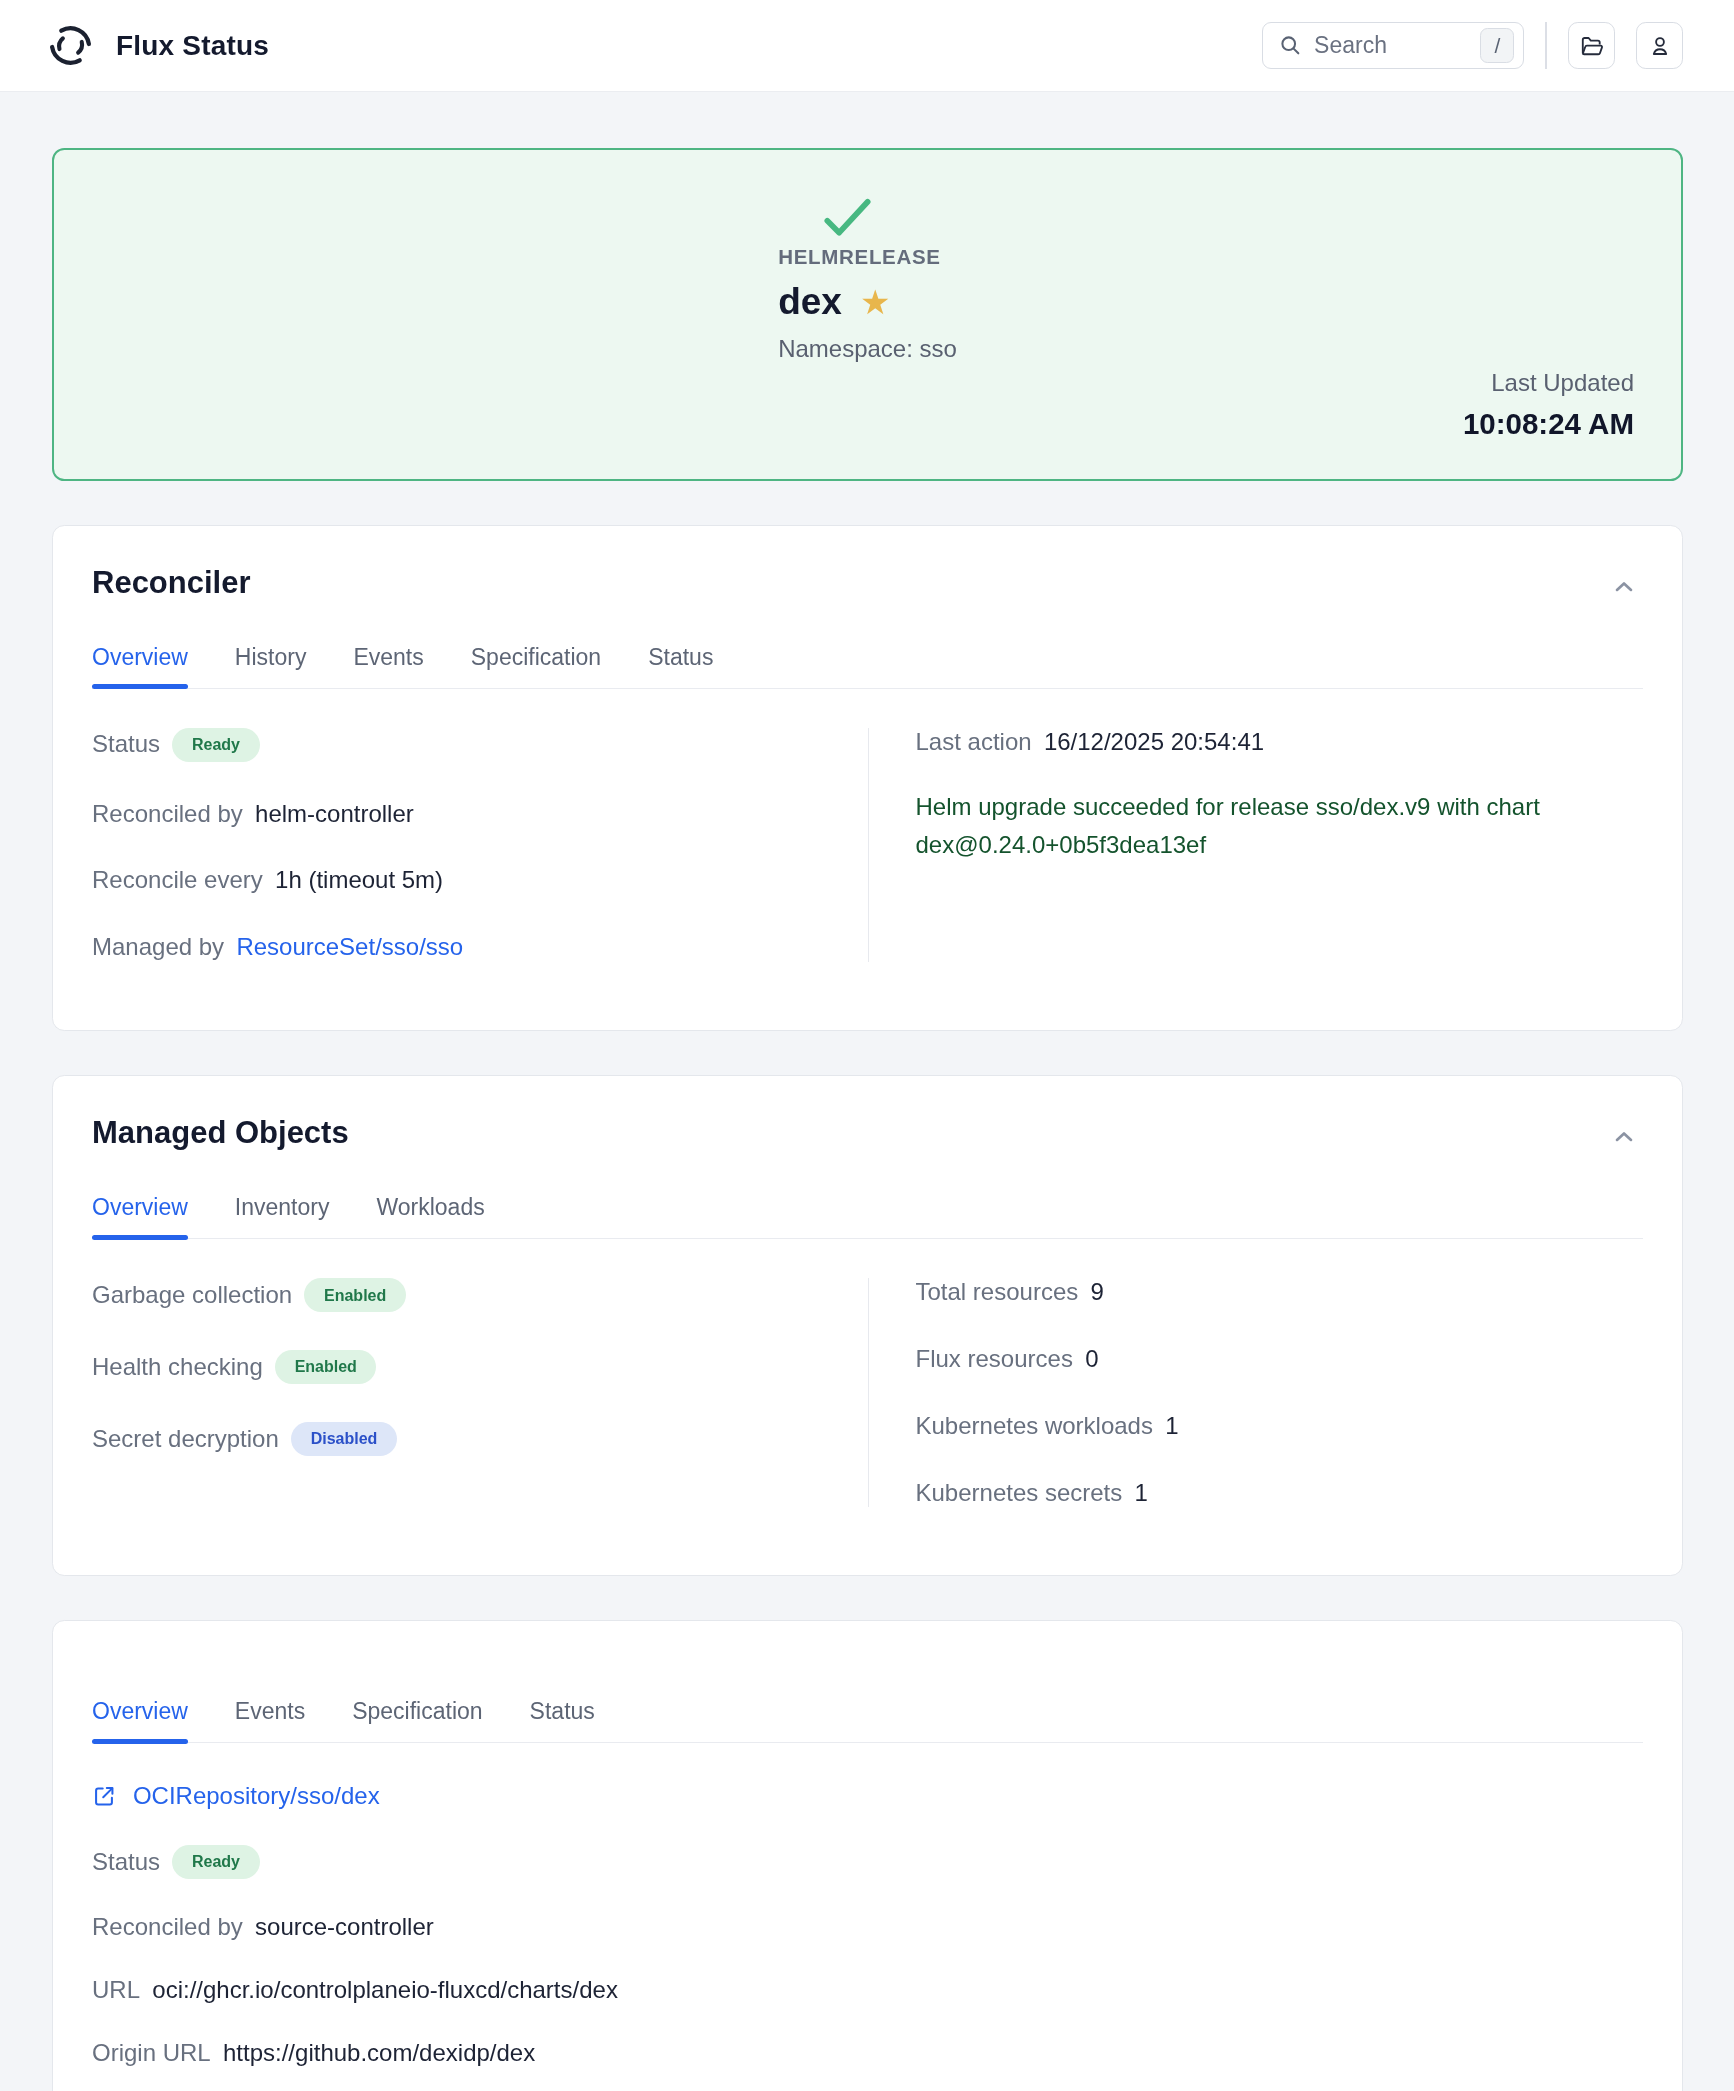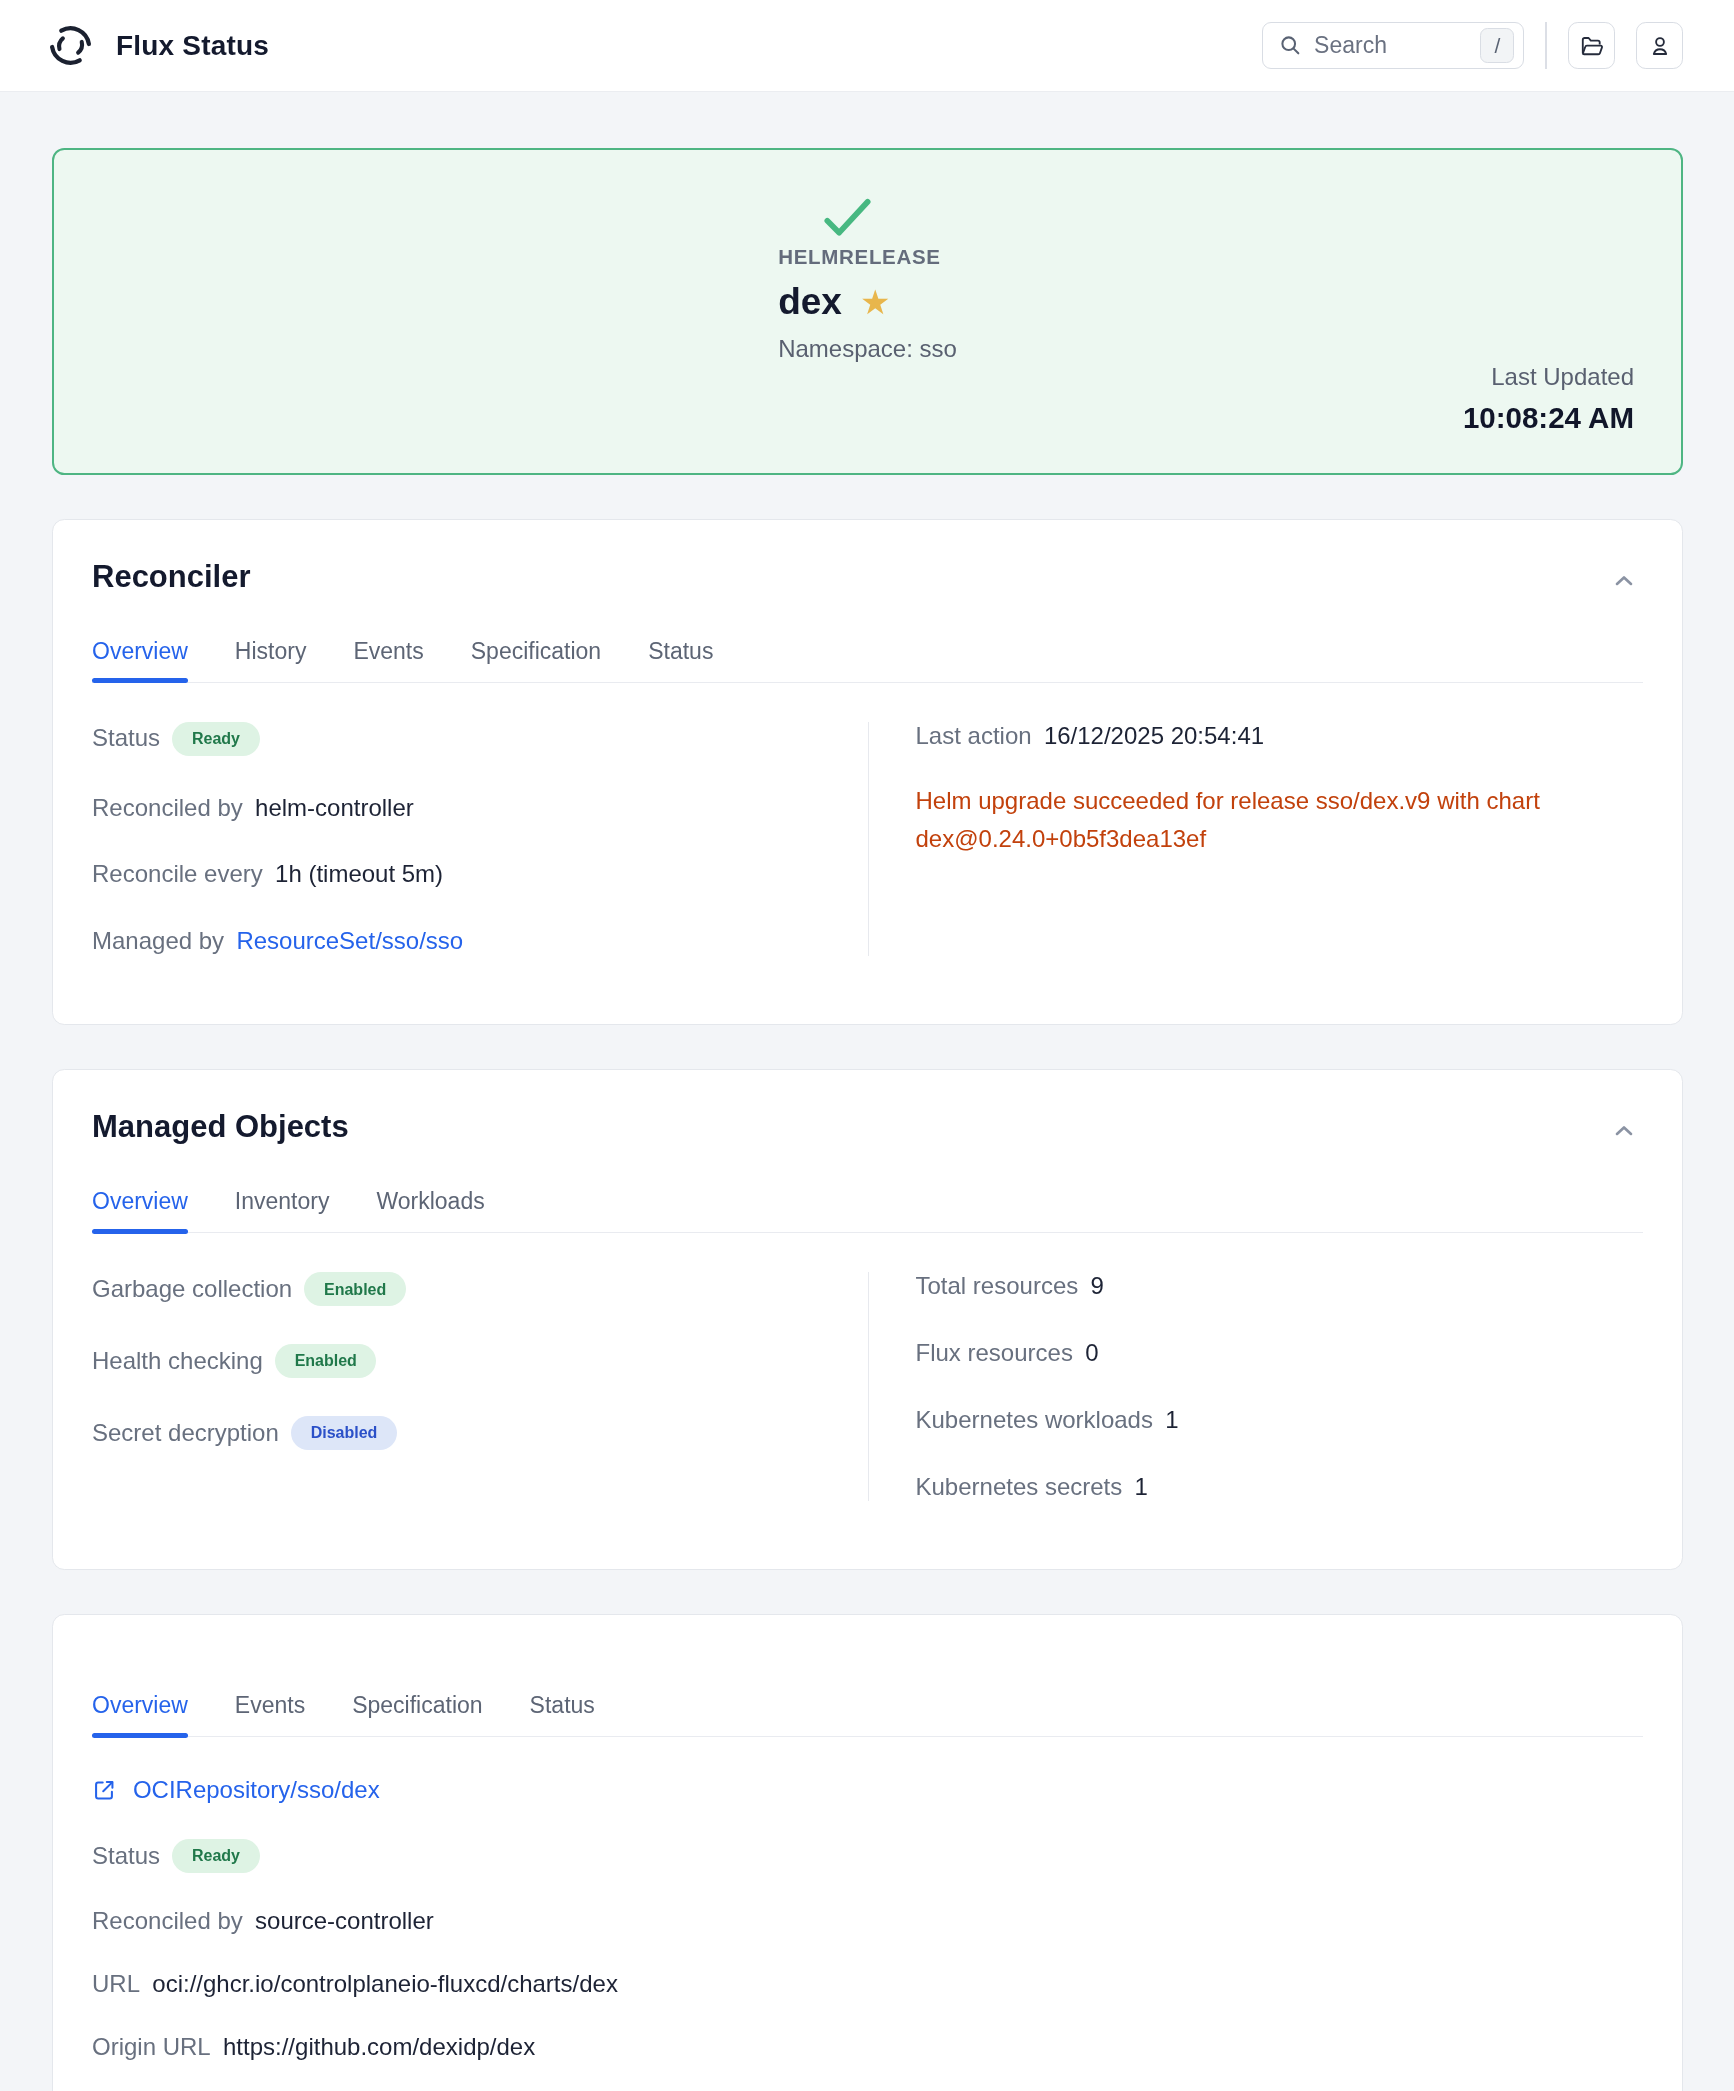--- a/index.html
+++ b/index.html
@@ -43,21 +43,21 @@
   .banner {
     margin:56px 52px 44px; background:#edf8f1; border:2.5px solid #4eb583; border-radius:12.3px;
     padding:38px 47px; display:flex; align-items:center; min-height:209px;flex-direction:column;
   }
   .check-wrap { width:59px; margin-right:38px; display:flex; align-items:center; }
   .banner-kind { font-size:20.5px; font-weight:700; color:#646c7c; letter-spacing:0.7px; }
   .banner-name-row { display:flex; align-items:center; gap:18px; margin:12.3px 0 11.5px; }
   .banner-name { font-size:37px; font-weight:700; color:#141a2e; }
   .star { font-size:34px; color:#e8b64c; line-height:1; }
   .banner-ns { font-size:24px; color:#596070; }
-  .banner-right { margin-left:auto; text-align:right; }
+  .banner-right { margin-left:auto; text-align:right;margin-top:6px; }
   .last-updated-label { font-size:24px; color:#596070; }
   .last-updated-time { font-size:29.5px; font-weight:700; color:#11162a; margin-top:9.8px; }
 
   
   .card {
     background:#fff; border:1.6px solid #e4e7ec; border-radius:12.3px;
     margin:0 52px 44px; padding:39px 39px 68px;
   }
   .card-head { display:flex; align-items:flex-start; justify-content:space-between; }
   .card-title { font-size:31px; font-weight:700; color:#141a2e; }
@@ -82,21 +82,21 @@
   .row:last-child { margin-bottom:0; }
   .src-row { margin-bottom:34px; }
   .label { color:#68707f; white-space:nowrap; }
   .value { color:#1d2335; }
   .link { color:#2563eb; text-decoration:none; cursor:pointer; }
   .badge {
     font-size:16px; font-weight:700; padding:7.4px 19.6px; border-radius:818px; line-height:1.2;
   }
   .badge.green { background:#def3e4; color:#20784a; }
   .badge.blue  { background:#dde6f8; color:#2b50c8; }
-  .message { font-size:24px; color:#c2410c; line-height:1.6; margin-top:-6.5px; max-width:753px; }
+  .message { font-size:24px; color:#14532d; line-height:1.6; margin-top:-6.5px; max-width:753px; }
   .link-row { gap:16.4px; }
 </style>
 </head>
 <body>
 
 <div class="header">
   <span class="logo">
     <svg width="49" height="49" viewBox="0 0 48 48" fill="none" stroke="#1b2130" stroke-linecap="round">
       <path stroke-width="4.2" d="M42 22.5A18.2 18.2 0 0 0 15 9.5"></path>
       <path stroke-width="4.2" d="M6 25.5A18.2 18.2 0 0 0 33 38.5"></path>

